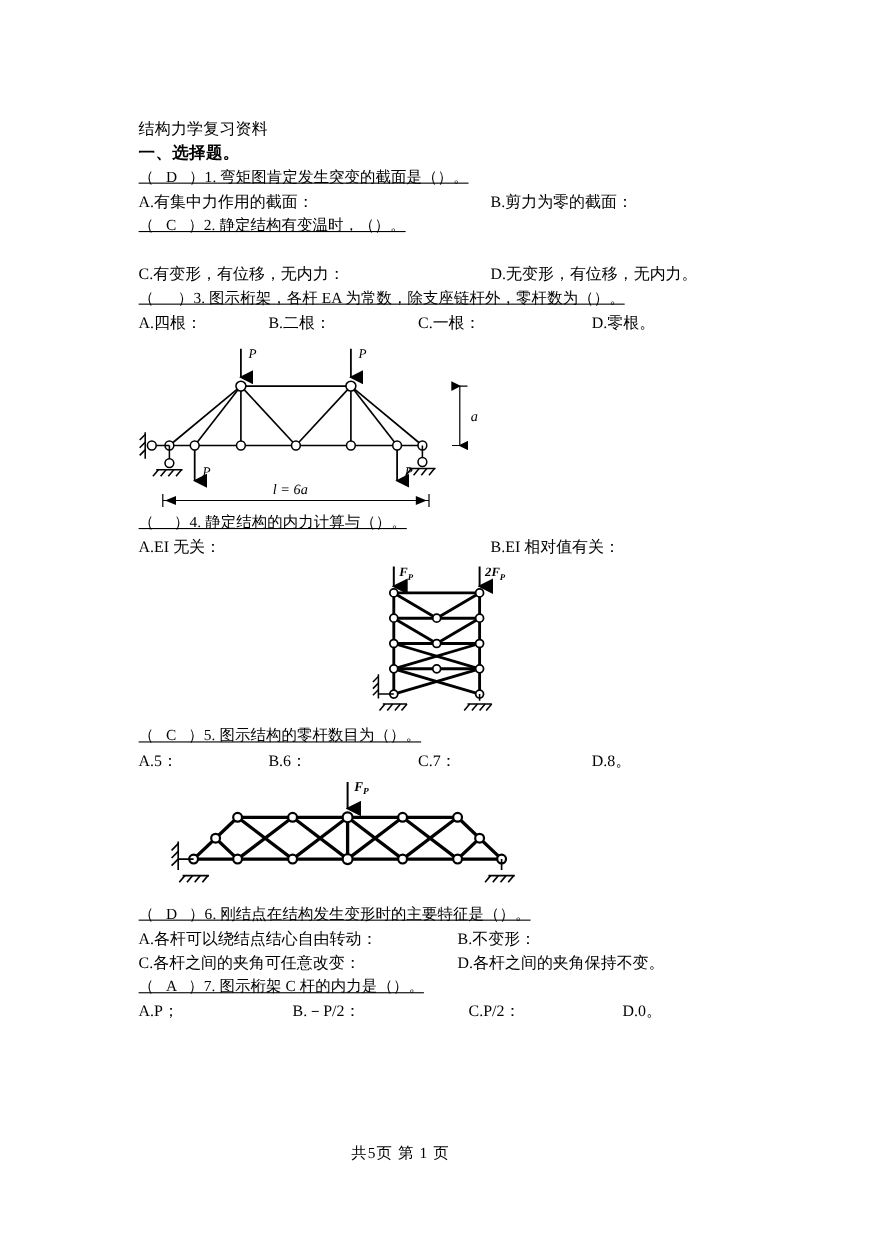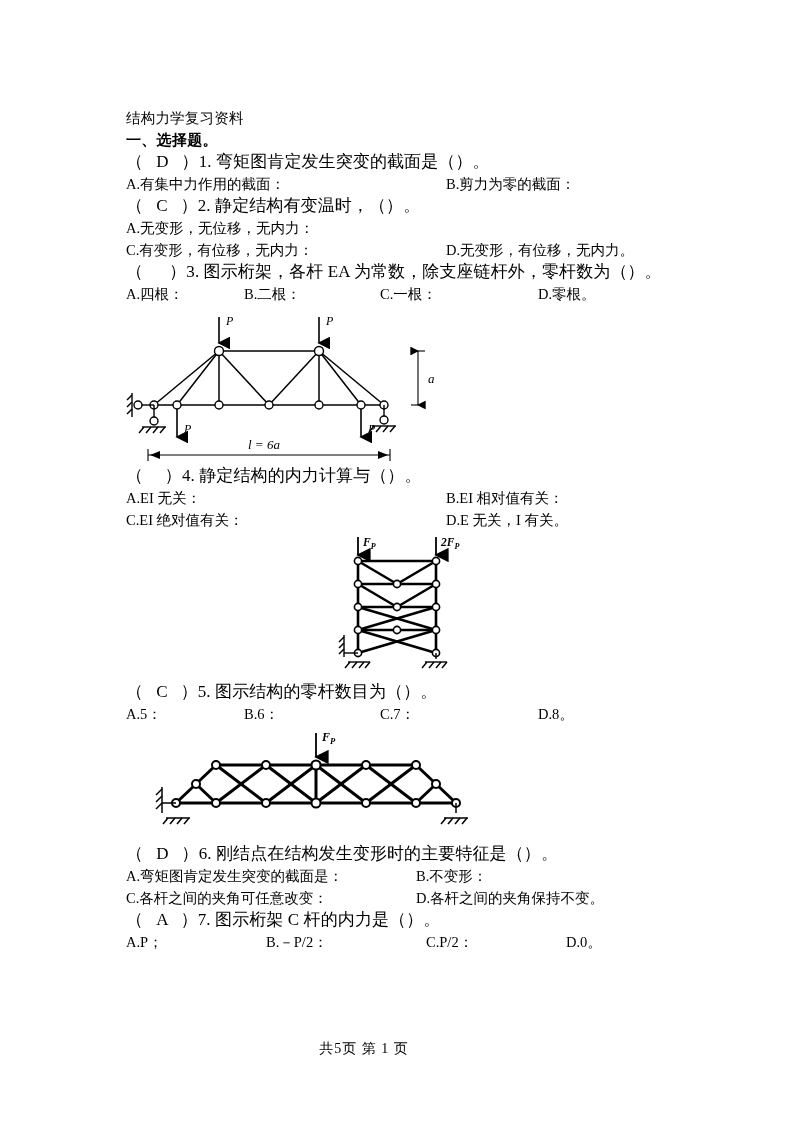--- a/index.html
+++ b/index.html
@@ -33,24 +33,25 @@
     line-height: 21px;
     letter-spacing: 0.2px;
   }
   .section-heading {
     font-size: 15px;
     font-weight: bold;
     line-height: 22px;
     letter-spacing: 0.3px;
   }
   .question-line {
-    font-size: 17px;
+    font-size: 14px;
     line-height: 22px;
     white-space: pre;
     letter-spacing: 0.1px;
+    text-decoration: underline;
   }
   .options-row {
     font-size: 14.5px;
     line-height: 22px;
     position: relative;
     height: 22px;
     white-space: pre;
   }
   .opt {
     position: absolute;
@@ -85,21 +86,20 @@
     <div class="section-heading">一、选择题。</div>
 
     <div class="question-line">（   D   ）1. 弯矩图肯定发生突变的截面是（）。</div>
     <div class="options-row">
       <span class="opt" style="left:0px">A.有集中力作用的截面：</span>
       <span class="opt" style="left:320px">B.剪力为零的截面：</span>
     </div>
 
     <div class="question-line">（   C   ）2. 静定结构有变温时，（）。</div>
     <div class="options-row">
-      <span class="opt" style="left:0px">A.无变形，无位移，无内力：</span>
     </div>
     <div class="options-row">
       <span class="opt" style="left:0px">C.有变形，有位移，无内力：</span>
       <span class="opt" style="left:320px">D.无变形，有位移，无内力。</span>
     </div>
 
     <div class="question-line">（      ）3. 图示桁架，各杆 EA 为常数，除支座链杆外，零杆数为（）。</div>
     <div class="options-row">
       <span class="opt" style="left:0px">A.四根：</span>
       <span class="opt" style="left:118px">B.二根：</span>
@@ -207,24 +207,20 @@
           <path d="M262,150 L252,146 L252,154 Z" fill="#000" stroke="none"></path>
         </g>
         <text x="122" y="144" font-family="'Liberation Serif',serif" font-size="13" font-style="italic">l = 6a</text>
       </svg>
     </div>
 
     <div class="question-line">（     ）4. 静定结构的内力计算与（）。</div>
     <div class="options-row">
       <span class="opt" style="left:0px">A.EI 无关：</span>
       <span class="opt" style="left:320px">B.EI 相对值有关：</span>
-    </div>
-    <div class="options-row">
-      <span class="opt" style="left:0px">C.EI 绝对值有关：</span>
-      <span class="opt" style="left:320px">D.E 无关，I 有关。</span>
     </div>
 
     <div class="fig" style="height:150px;">
       <svg width="556" height="150" viewBox="0 0 556 150">
         <g stroke="#000" stroke-width="2.6" fill="none">
 
           <line x1="232" y1="30" x2="232" y2="122"></line>
           <line x1="310" y1="30" x2="310" y2="122"></line>
 
           <line x1="232" y1="30" x2="310" y2="30"></line>
@@ -372,21 +368,21 @@
 
         <g stroke="#000" stroke-width="1.8" fill="none">
           <line x1="190" y1="8" x2="190" y2="32" marker-end="url(#ah)"></line>
         </g>
         <text x="196" y="16" font-family="'Liberation Serif',serif" font-size="12" font-weight="bold" font-style="italic"><tspan>F</tspan><tspan dy="3" font-size="8.5">P</tspan></text>
       </svg>
     </div>
 
     <div class="question-line">（   D   ）6. 刚结点在结构发生变形时的主要特征是（）。</div>
     <div class="options-row">
-      <span class="opt" style="left:0px">A.弯矩图肯定发生突变的截面是：</span>
+      <span class="opt" style="left:0px">A.各杆可以绕结点结心自由转动：</span>
       <span class="opt" style="left:290px">B.不变形：</span>
     </div>
     <div class="options-row">
       <span class="opt" style="left:0px">C.各杆之间的夹角可任意改变：</span>
       <span class="opt" style="left:290px">D.各杆之间的夹角保持不变。</span>
     </div>
 
     <div class="question-line">（   A   ）7. 图示桁架 C 杆的内力是（）。</div>
     <div class="options-row">
       <span class="opt it" style="left:0px">A.P；</span>

